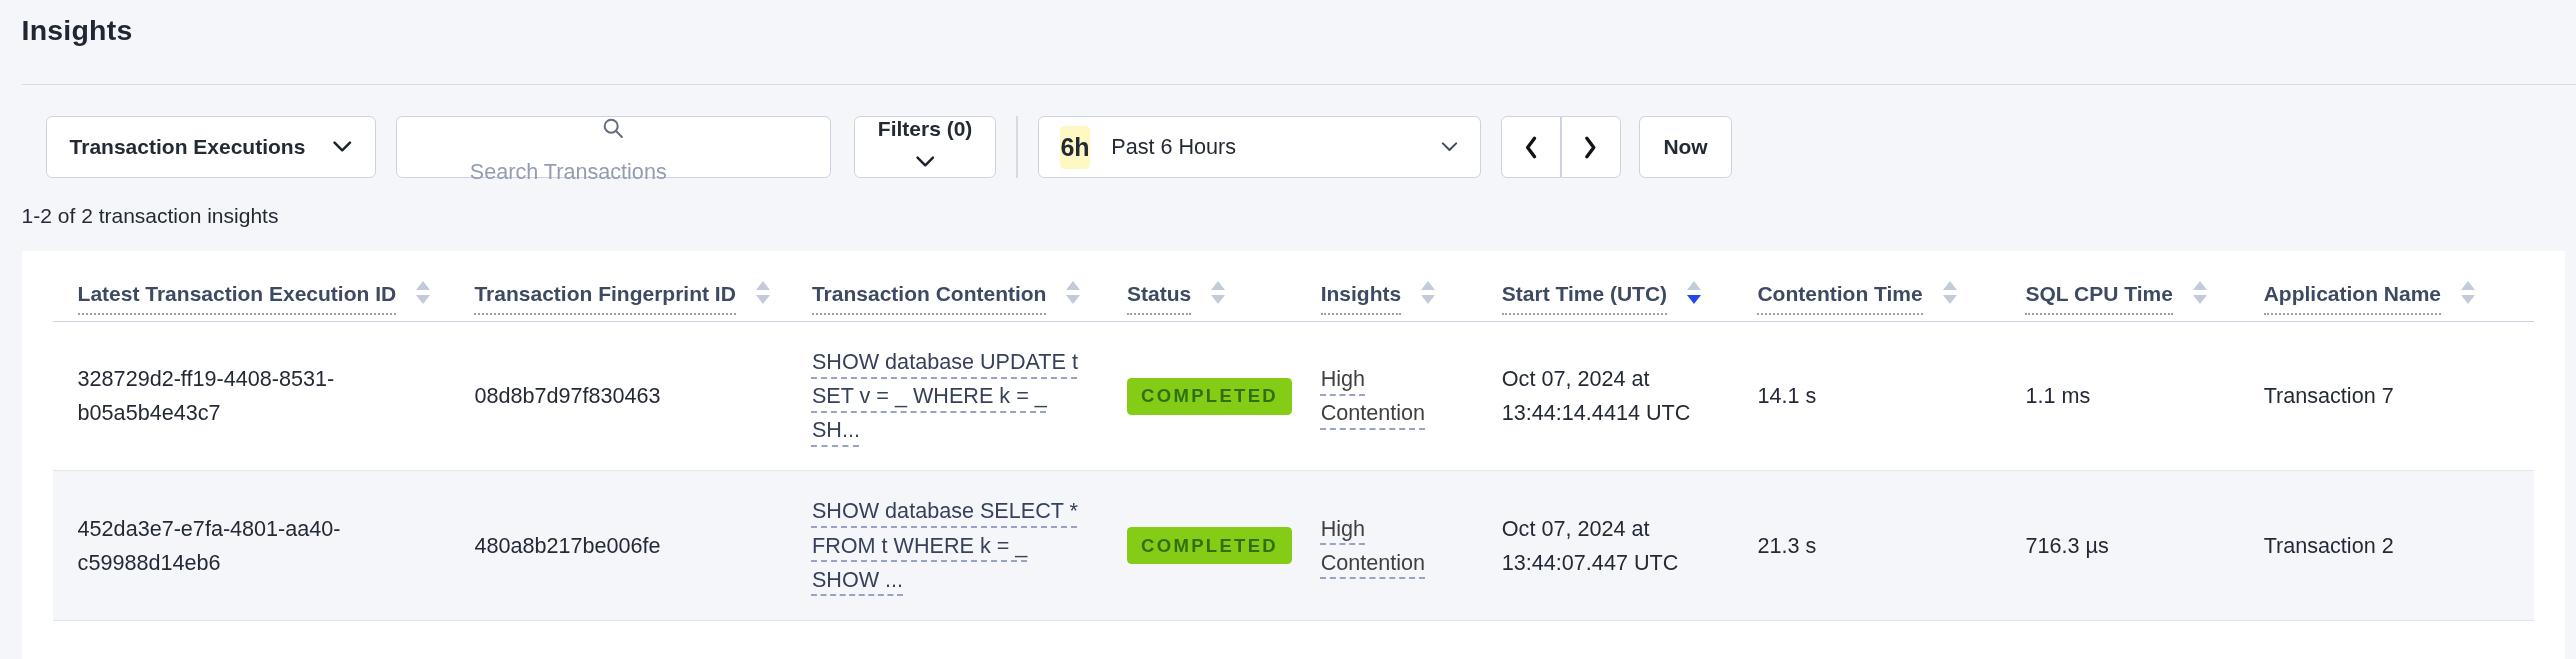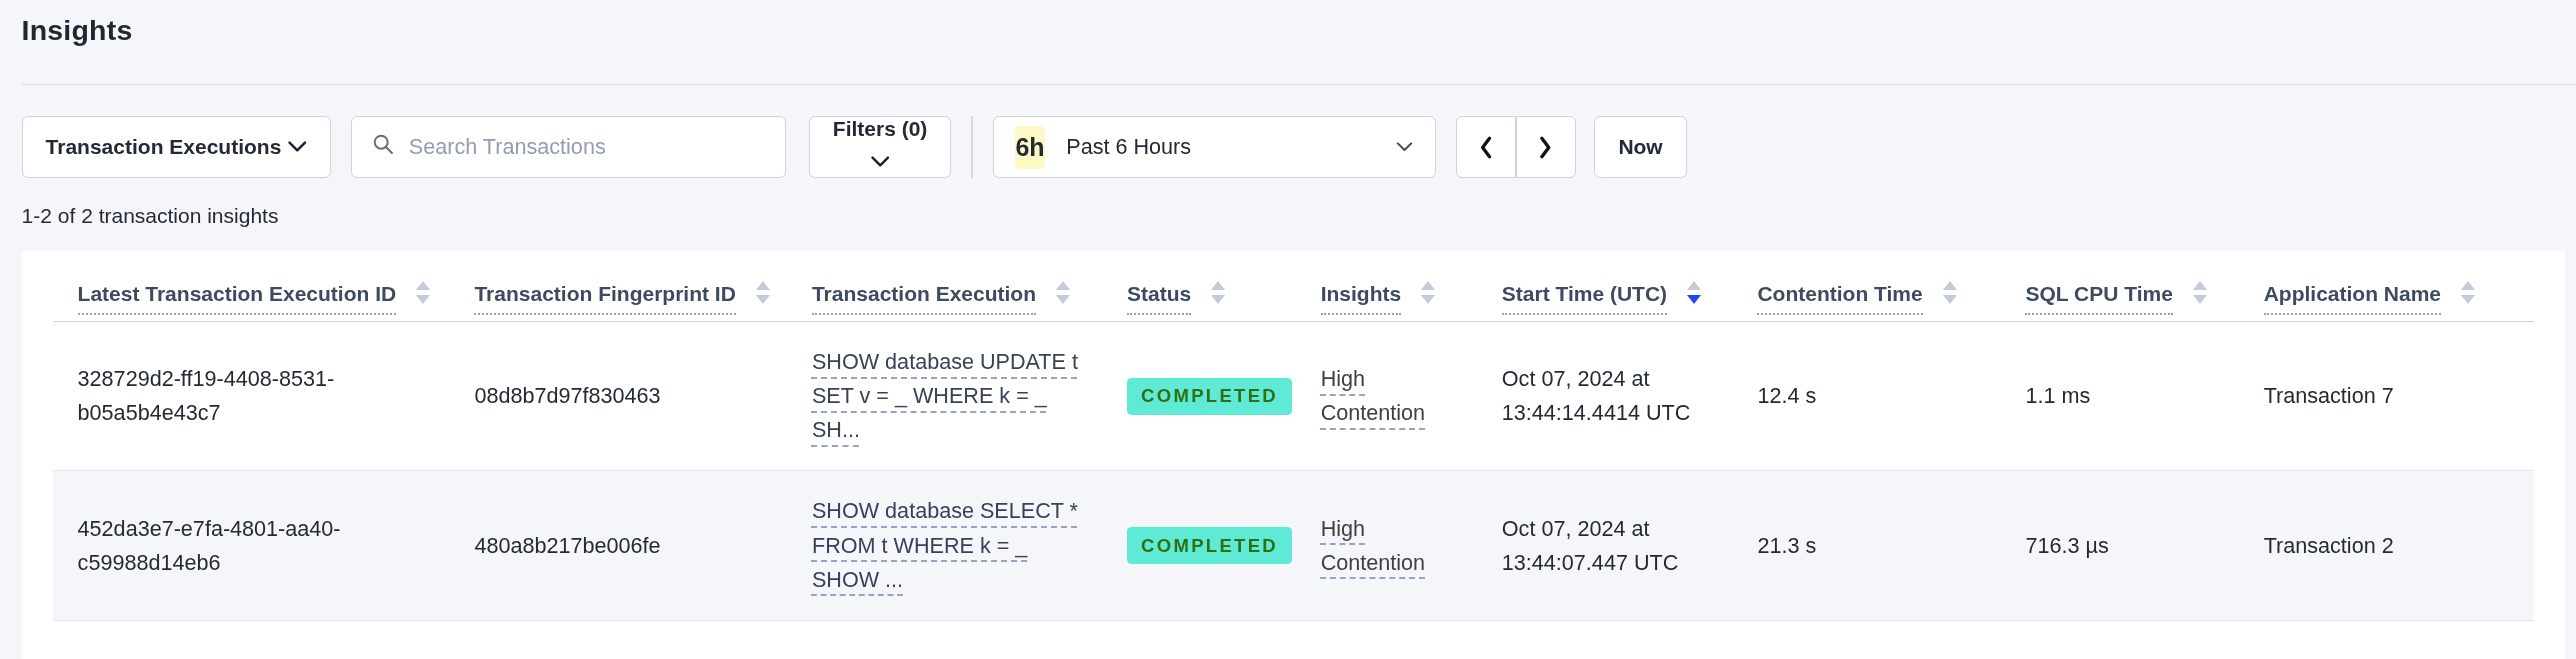--- a/index.html
+++ b/index.html
@@ -17,22 +17,22 @@
   .tabs { display:flex; gap:49px; margin:37px 0 0 21.6px; border-bottom:1.5px solid #d8dbe4; padding-right:0; }
   .tab { font-size:22.3px; padding:0 1.5px 18.5px 1.5px; cursor:pointer; color:#3c4354; font-weight:500; position:relative; }
   .tab.active { color:#2348ef; font-weight:700; }
   .tab.active::after { content:""; position:absolute; left:0; right:0; bottom:-1.5px; height:4.6px; background:#2348ef; border-radius:2.3px; }
   
   .toolbar { display:flex; align-items:center; margin:31px 21.6px 0 21.6px; }
   .ctrl {
     height:62px; background:#fff; border:1.5px solid #ccd2e0; border-radius:6.2px;
     display:flex; align-items:center; font-size:21px; font-weight:600; color:#242a35;
   }
-  .btn-dropdown { padding:0 23px; gap:7px; cursor:pointer; }
-  .search-box { width:435px; margin-left:20px; padding:0 20px; gap:14px; font-weight:400; }
+  .btn-dropdown { padding:0 23px; gap:28px; cursor:pointer;margin-left:24px; }
+  .search-box { width:435px; margin-left:20px; padding:0 20px; gap:14px; font-weight:400;flex-direction:column; }
   .search-box input { border:none; outline:none; font-size:21.6px; flex:1; color:#242a35; font-family:inherit; background:transparent; }
   .search-box input::placeholder { color:#939cb0; }
   .filters-btn { margin-left:23px; padding:0 23px; gap:15.4px; cursor:pointer;flex-direction:column; }
   .vdivider { width:1.5px; height:62px; background:#d4d9e4; margin:0 20px; }
   .time-picker { width:443px; padding:0 21.6px; cursor:pointer; font-weight:500; }
   .time-badge { background:#fef9c3; border-radius:4.6px; padding:7px 0; font-size:25px; font-weight:700; color:#242a35; }
   .time-label { margin-left:21.6px; font-size:21.6px; }
   .time-picker .chev { margin-left:auto; }
   .arrow-group { display:flex; margin-left:20px; }
   .arrow-btn { width:60px; height:62px; background:#fff; border:1.5px solid #ccd2e0; display:flex; align-items:center; justify-content:center; cursor:pointer; }
@@ -59,21 +59,21 @@
   td {
     font-size:21.6px; color:#242a35; padding:23px 31px 23px 0; vertical-align:middle;
     border-bottom:1.5px solid #e2e6ee; line-height:1.58; overflow-wrap:break-word;
   }
   tr.zebra td { background:#f4f6fa; }
   .stmt-link {
     color:#37415a; cursor:pointer;
     text-decoration:underline dashed #97a2c4; text-decoration-thickness:1.5px; text-underline-offset:7.7px;
   }
   .status-badge {
-    display:inline-block; background:#5eead4; color:#2f7110; font-size:18.5px; font-weight:700;
+    display:inline-block; background:#84cc16; color:#2f7110; font-size:18.5px; font-weight:700;
     letter-spacing:2.3px; padding:7.7px 14px; border-radius:4.6px; line-height:1.2;
   }
   .insight-link {
     color:#404040; font-weight:500; cursor:pointer; display:inline;
     text-decoration:underline dashed #97a2c4; text-decoration-thickness:1.5px; text-underline-offset:7.7px;
   }
   .insights-cell { max-width:154px; }
   .chev svg, .arrow-btn svg { display:block; }
 </style>
 </head>
@@ -165,21 +165,21 @@
     <thead>
       <tr>
         <th><span class="col-label">Latest Transaction Execution ID</span><span class="sort">
               <span class="up"></span>
               <span class="down"></span>
             </span></th>
         <th><span class="col-label">Transaction Fingerprint ID</span><span class="sort">
               <span class="up"></span>
               <span class="down"></span>
             </span></th>
-        <th><span class="col-label">Transaction Execution</span><span class="sort">
+        <th><span class="col-label">Transaction Contention</span><span class="sort">
               <span class="up"></span>
               <span class="down"></span>
             </span></th>
         <th><span class="col-label">Status</span><span class="sort">
               <span class="up"></span>
               <span class="down"></span>
             </span></th>
         <th><span class="col-label">Insights</span><span class="sort">
               <span class="up"></span>
               <span class="down"></span>
@@ -203,21 +203,21 @@
       </tr>
     </thead>
     <tbody>
       <tr>
         <td>328729d2-ff19-4408-8531-b05a5b4e43c7</td>
         <td>08d8b7d97f830463</td>
         <td><span class="stmt-link">SHOW database UPDATE t SET v = _ WHERE k = _ SH...</span></td>
         <td><span class="status-badge">COMPLETED</span></td>
         <td class="insights-cell"><span class="insight-link">High Contention</span></td>
         <td>Oct 07, 2024 at 13:44:14.4414 UTC</td>
-        <td>12.4 s</td>
+        <td>14.1 s</td>
         <td>1.1 ms</td>
         <td>Transaction 7</td>
       </tr>
       <tr class="zebra">
         <td>452da3e7-e7fa-4801-aa40-c59988d14eb6</td>
         <td>480a8b217be006fe</td>
         <td><span class="stmt-link">SHOW database SELECT * FROM t WHERE k = _ SHOW ...</span></td>
         <td><span class="status-badge">COMPLETED</span></td>
         <td class="insights-cell"><span class="insight-link">High Contention</span></td>
         <td>Oct 07, 2024 at 13:44:07.447 UTC</td>

